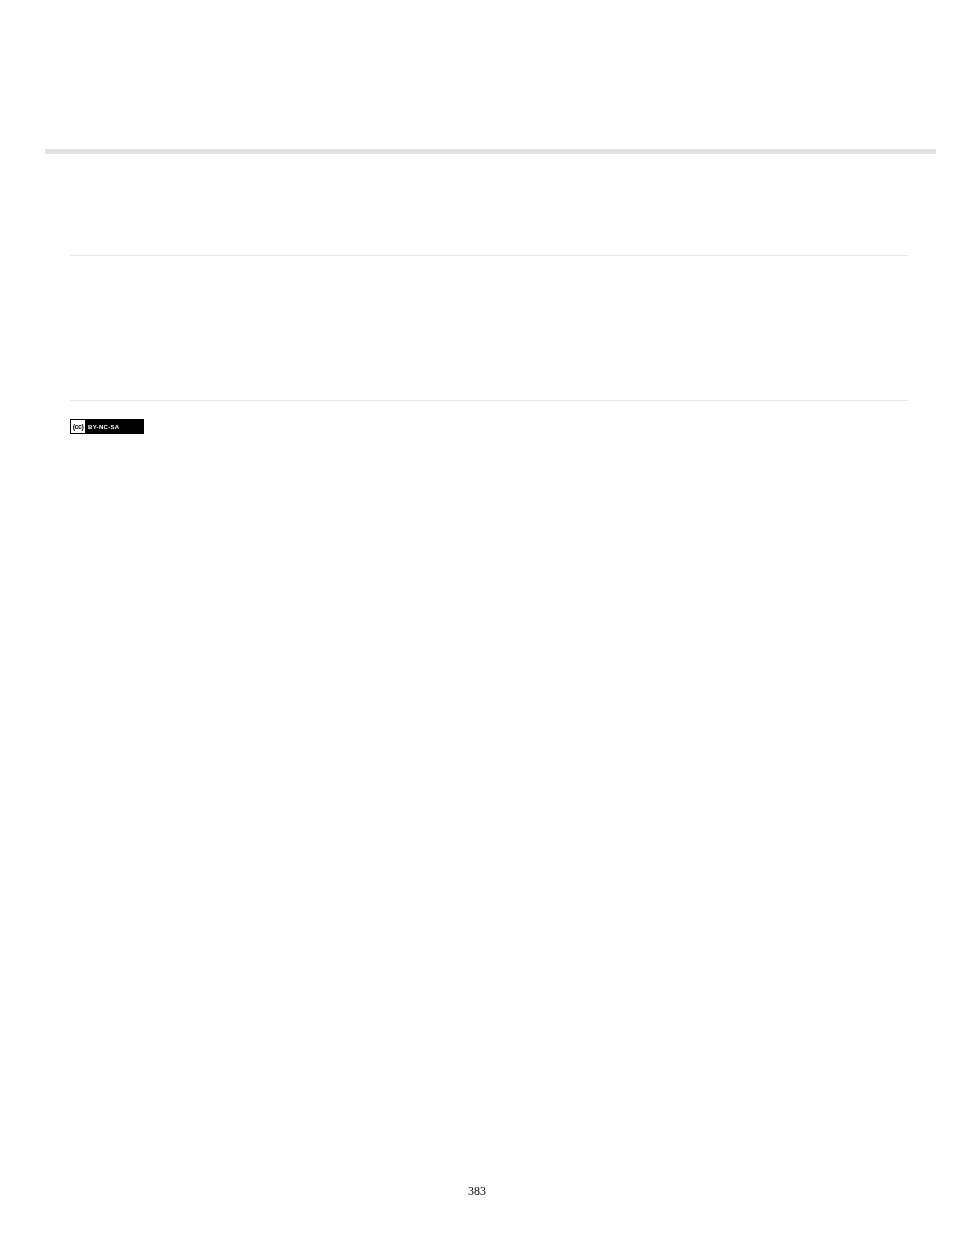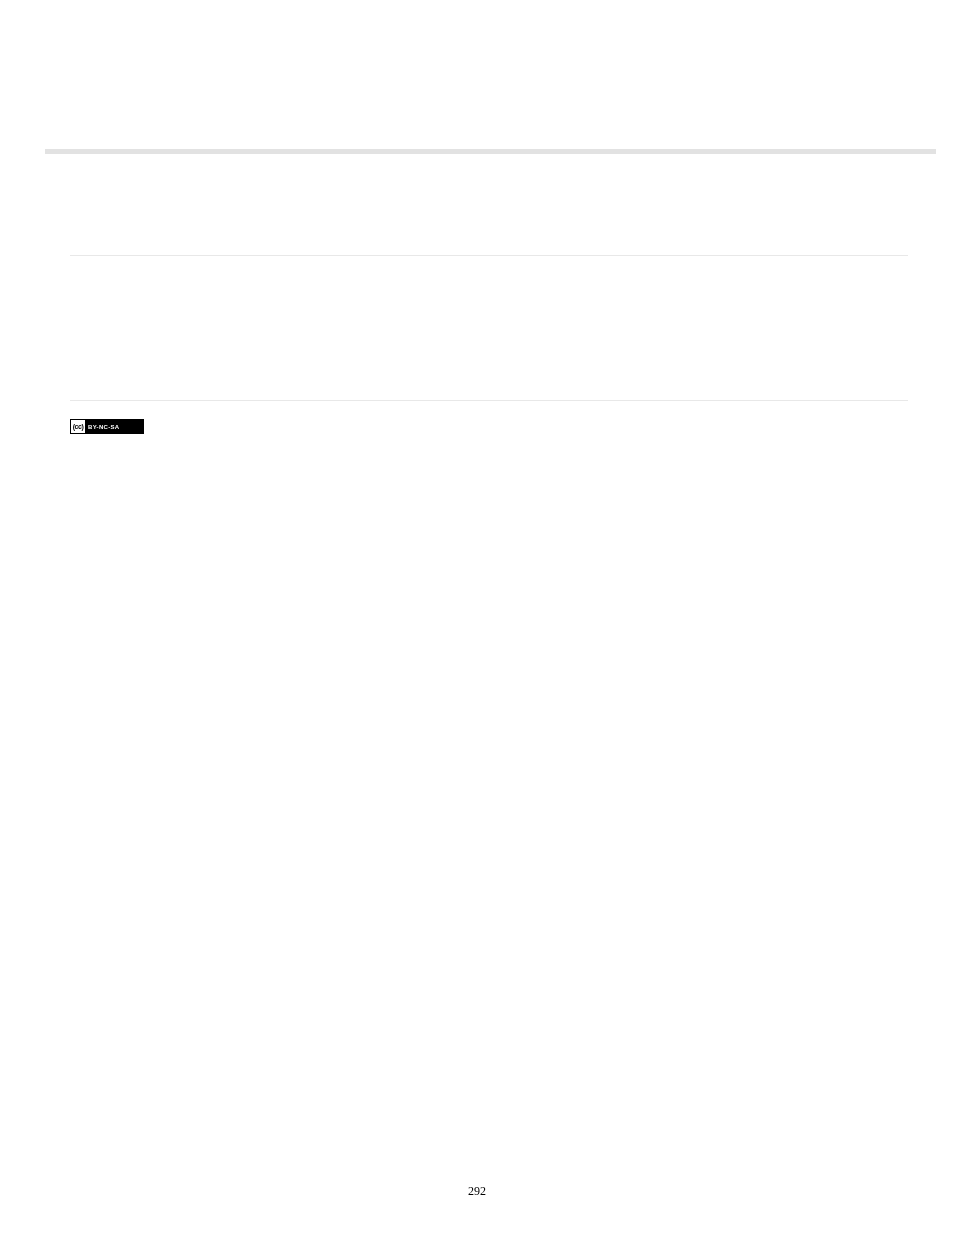--- a/index.html
+++ b/index.html
@@ -89,13 +89,13 @@
 <div class="thin-rule-1"></div>
 <div class="thin-rule-2"></div>
 
 <div class="cc-badge">
   <div class="cc-circle">
     <span class="cc-circle-inner">(cc)</span>
   </div>
   <span class="cc-text">BY-NC-SA</span>
 </div>
 
-<div class="page-number">292</div>
+<div class="page-number">383</div>
 
 </body></html>

